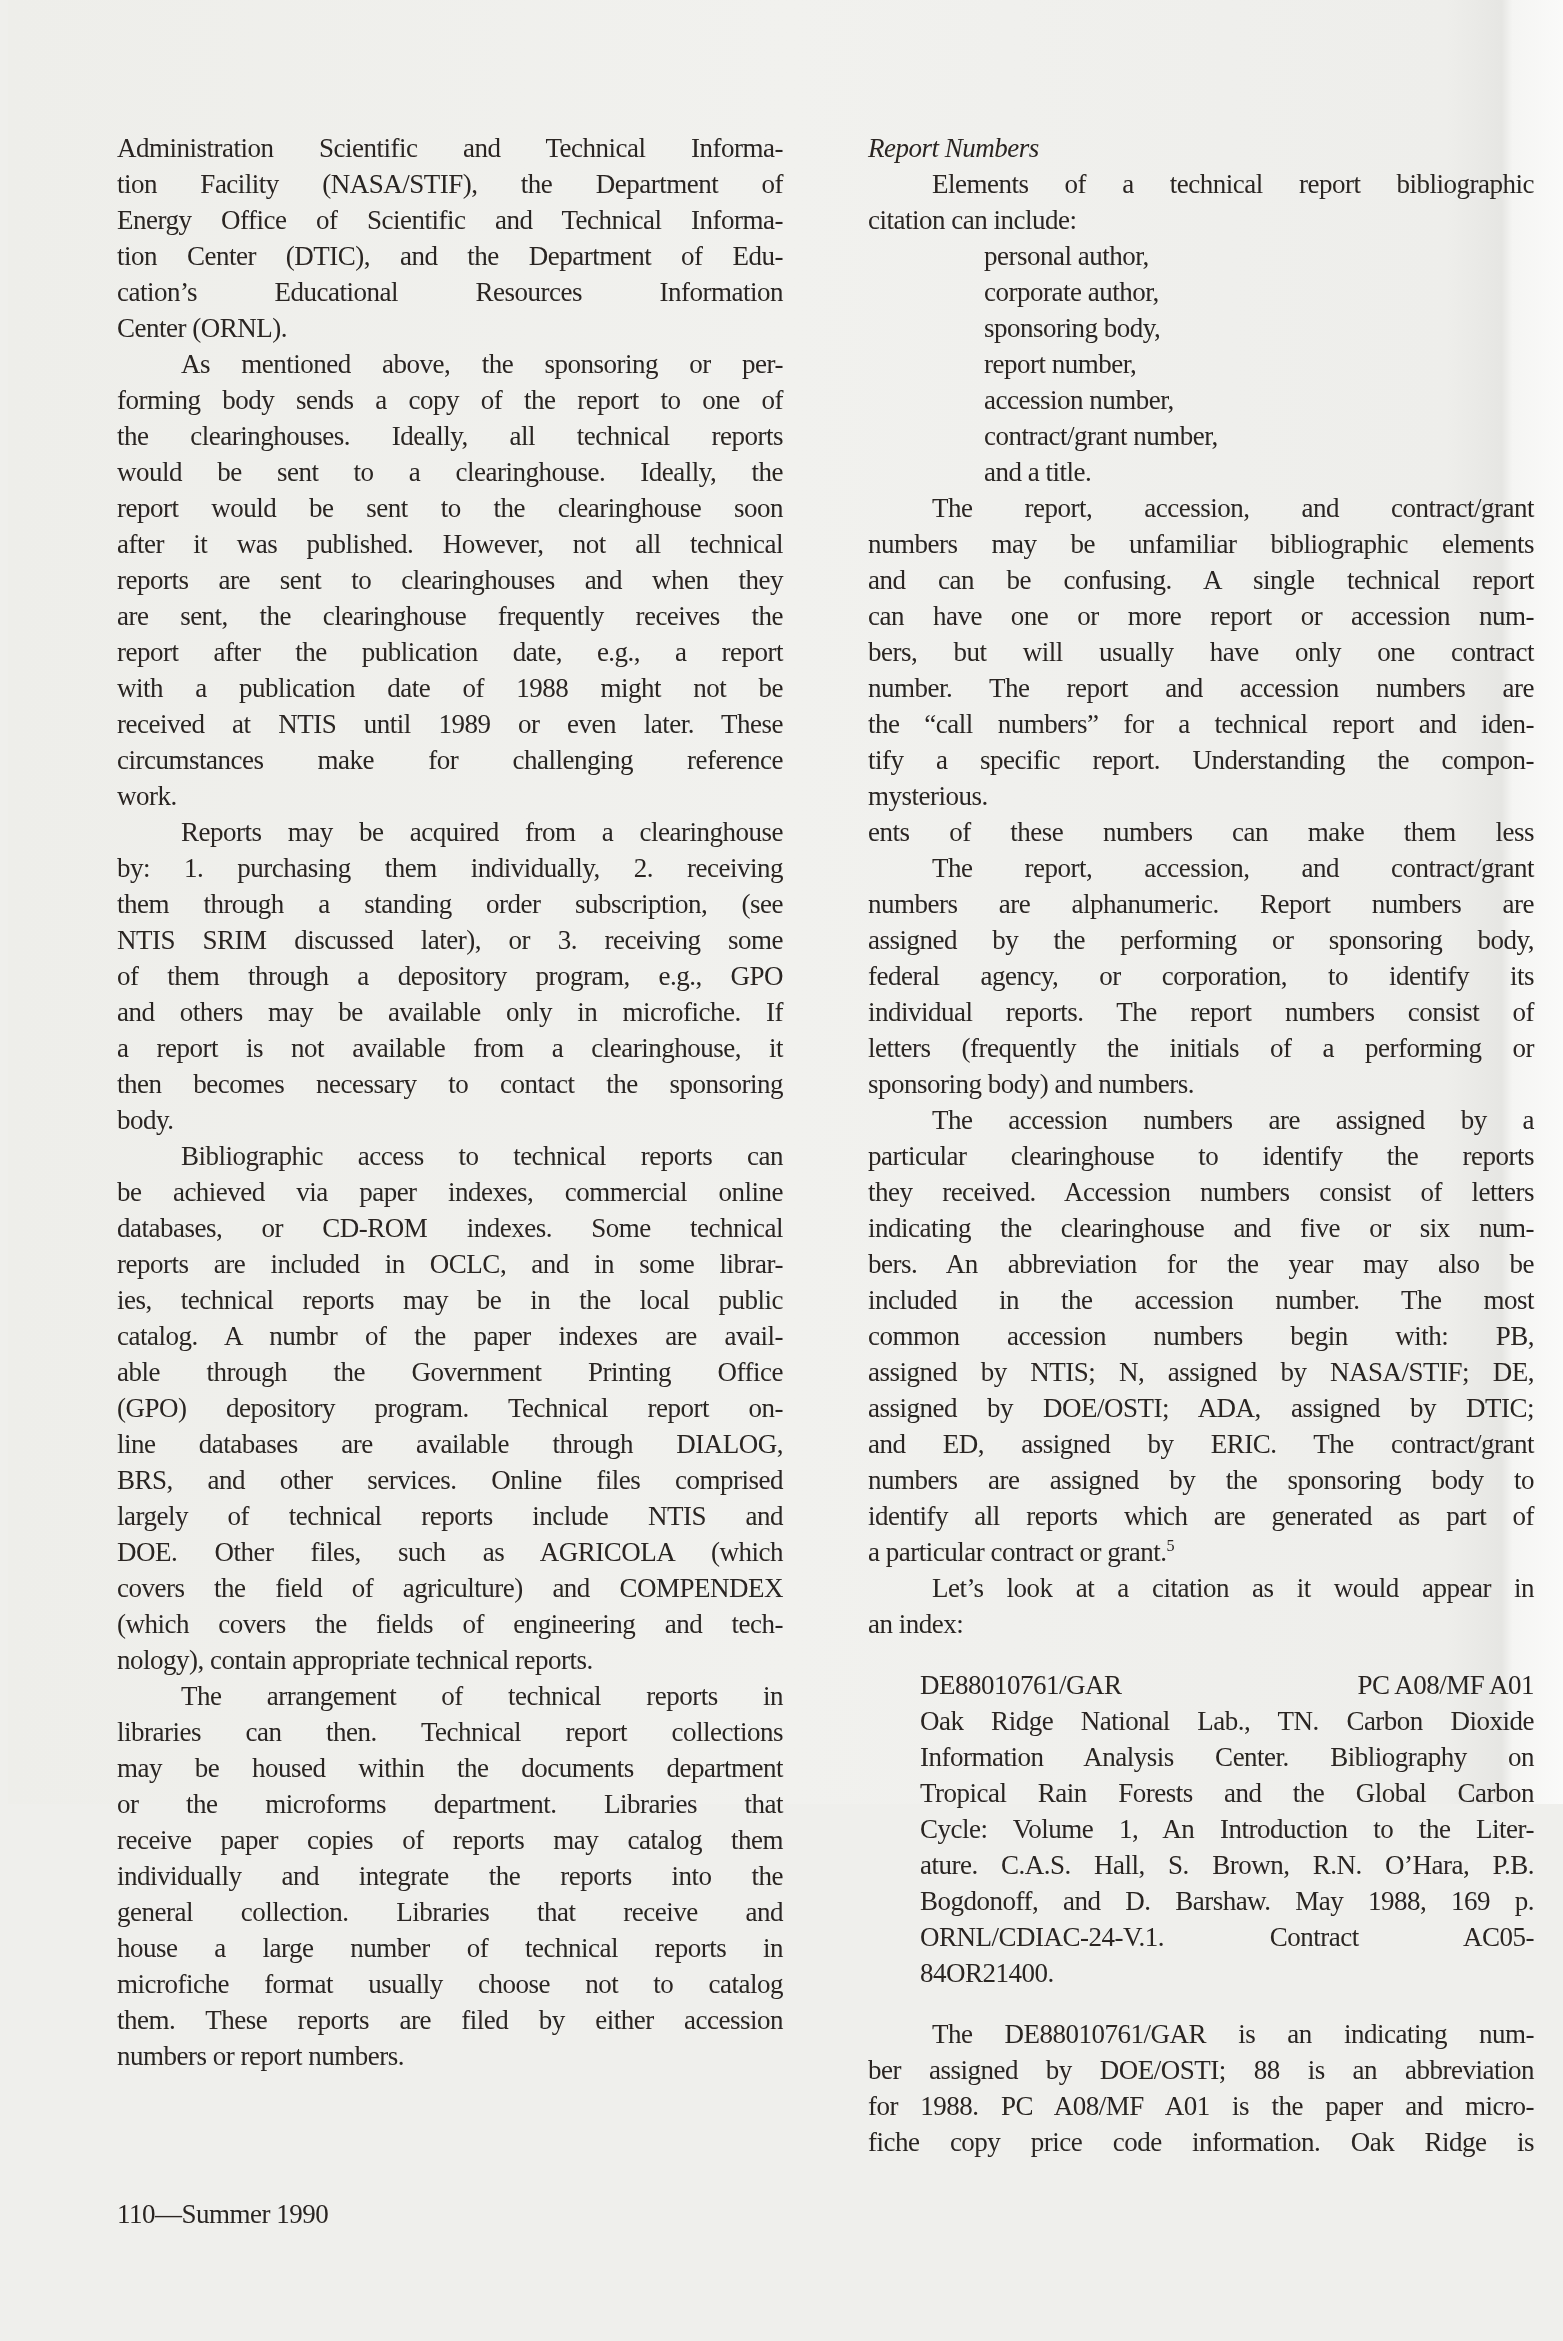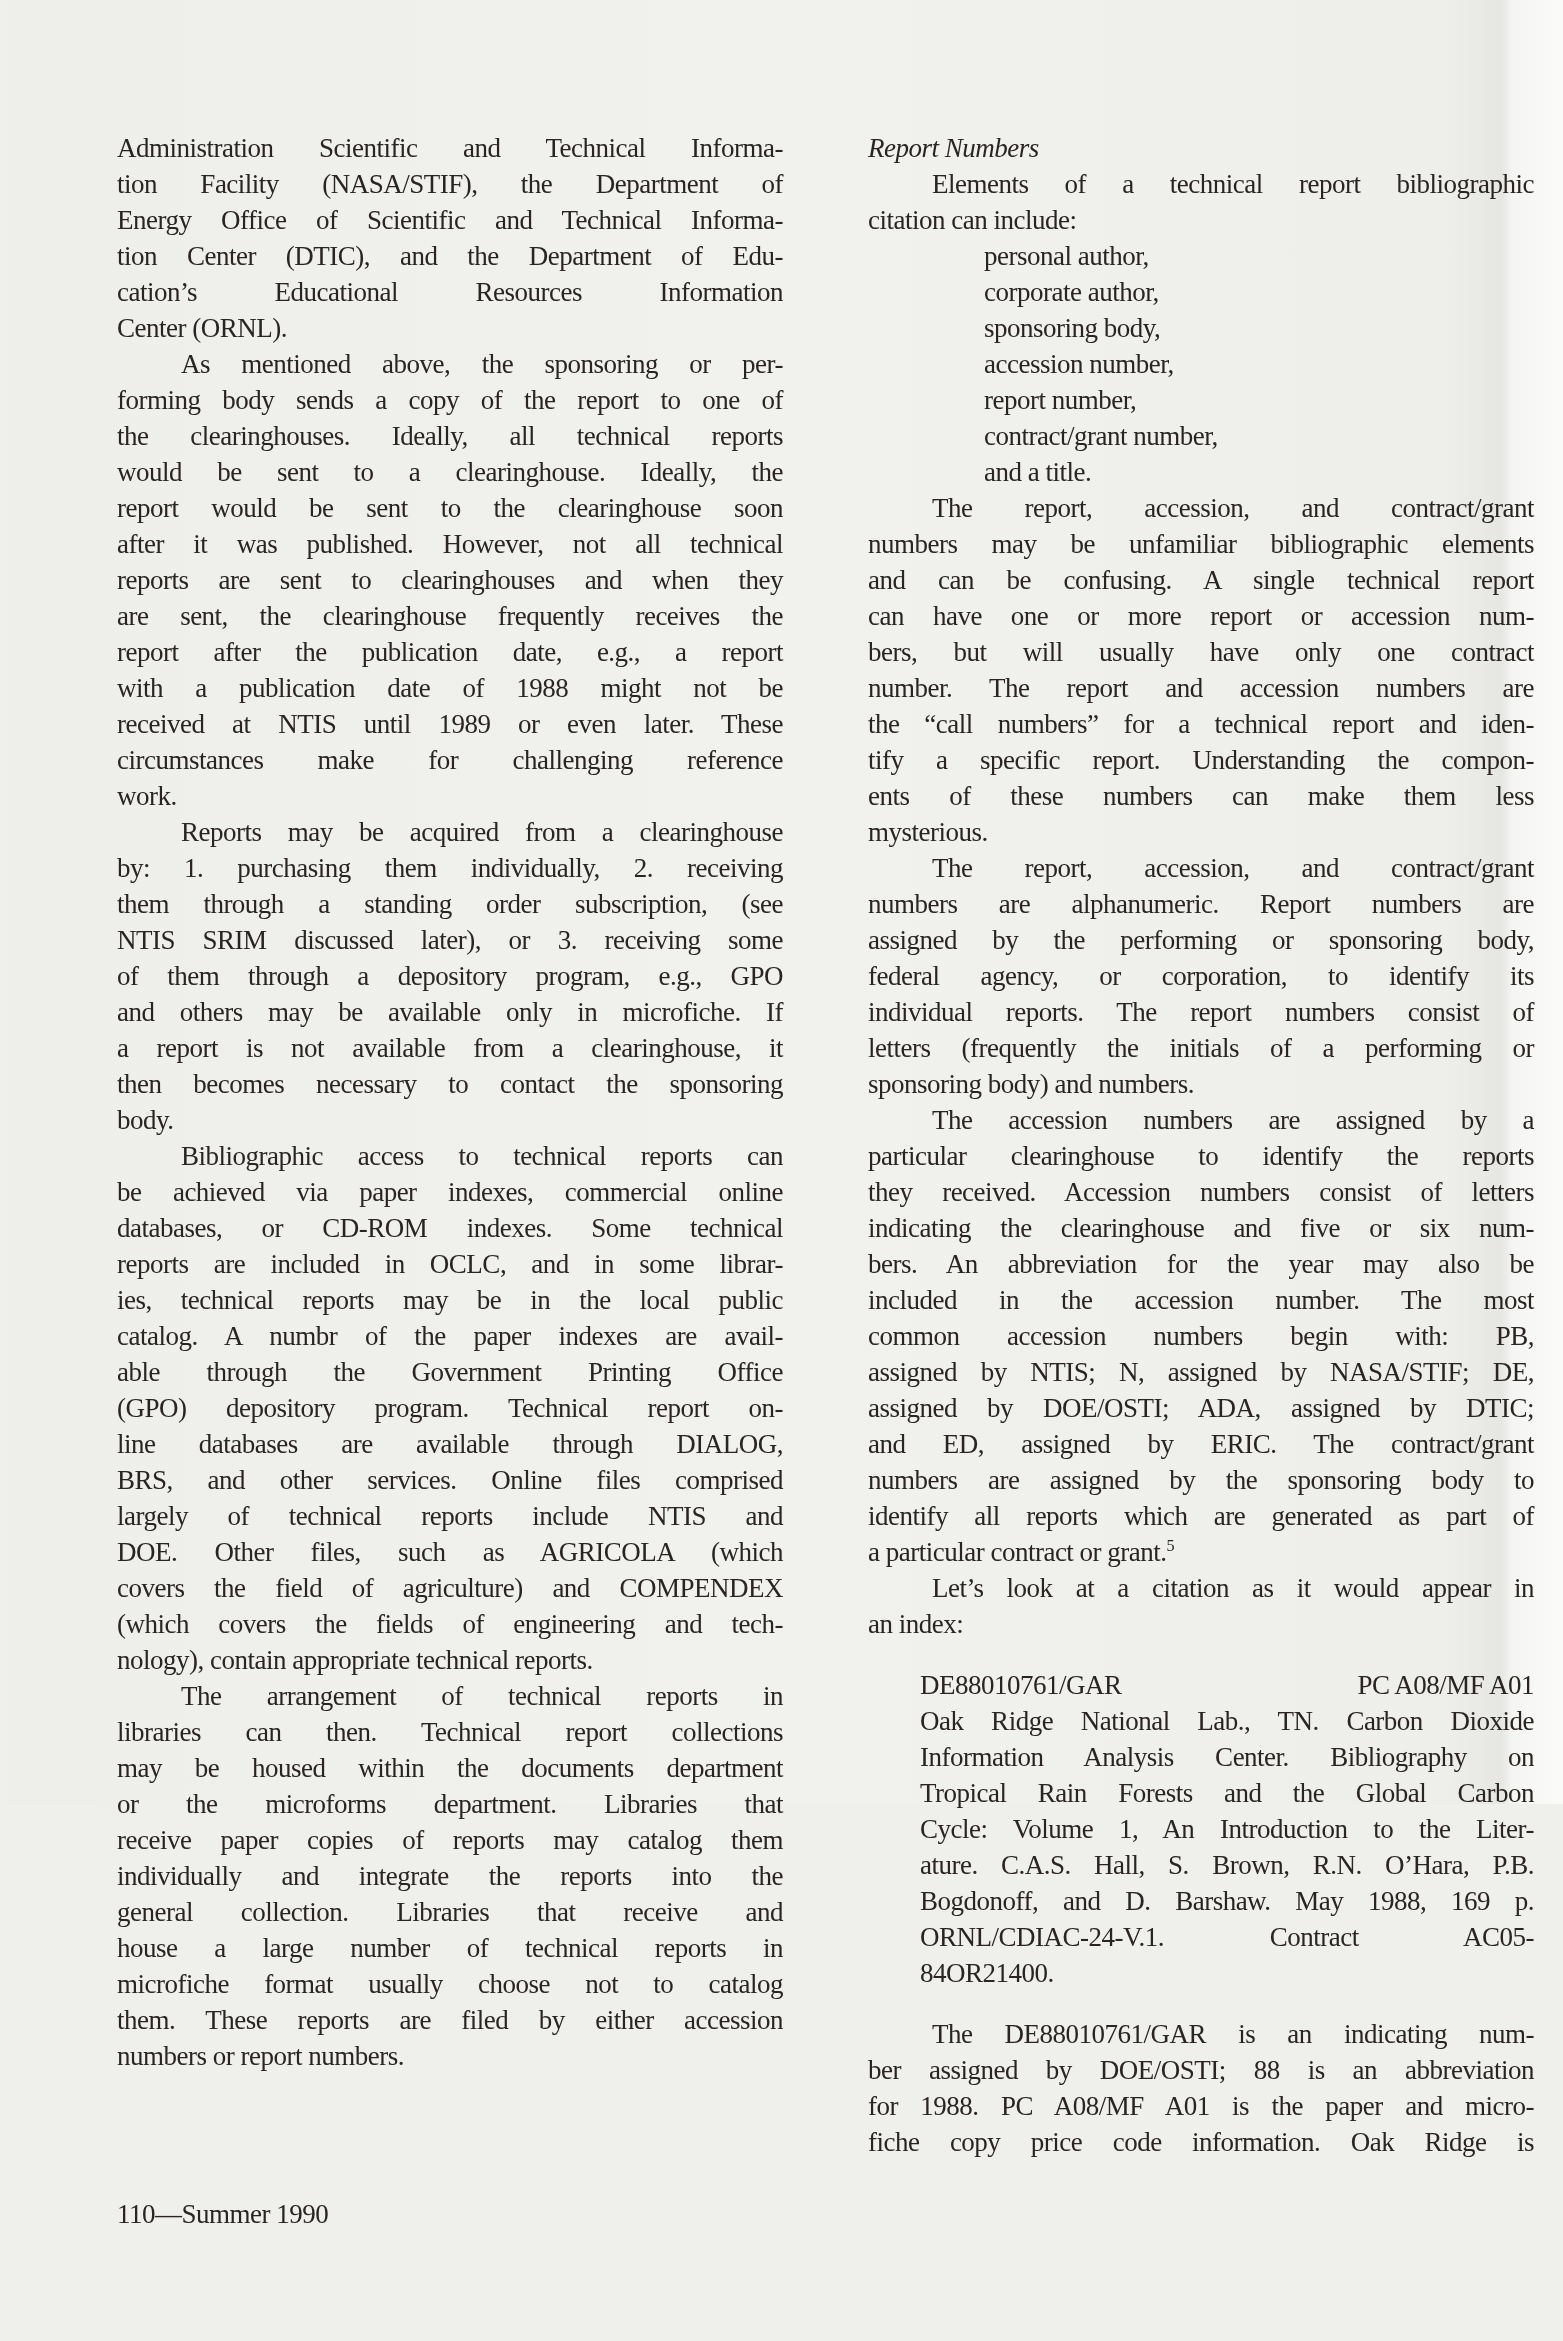--- a/index.html
+++ b/index.html
@@ -105,36 +105,36 @@
   <div class="col col-right">
     <div class="line heading">Report Numbers</div>
     <div id="r-intro">
         <div class="line indent">Elements of a technical report bibliographic</div>
         <div class="line last">citation can include:</div>
       </div>
     <div id="r-list">
         <div class="line list-item">personal author,</div>
         <div class="line list-item">corporate author,</div>
         <div class="line list-item">sponsoring body,</div>
+        <div class="line list-item">report number,</div>
         <div class="line list-item">accession number,</div>
-        <div class="line list-item">report number,</div>
         <div class="line list-item">contract/grant number,</div>
         <div class="line list-item">and a title.</div>
       </div>
     <div id="r-body">
         <div class="line indent">The report, accession, and contract/grant</div>
         <div class="line">numbers may be unfamiliar bibliographic elements</div>
         <div class="line">and can be confusing. A single technical report</div>
         <div class="line">can have one or more report or accession num-</div>
         <div class="line">bers, but will usually have only one contract</div>
         <div class="line">number. The report and accession numbers are</div>
         <div class="line">the “call numbers” for a technical report and iden-</div>
         <div class="line">tify a specific report. Understanding the compon-</div>
+        <div class="line last">mysterious.</div>
         <div class="line">ents of these numbers can make them less</div>
-        <div class="line last">mysterious.</div>
         <div class="line indent">The report, accession, and contract/grant</div>
         <div class="line">numbers are alphanumeric. Report numbers are</div>
         <div class="line">assigned by the performing or sponsoring body,</div>
         <div class="line">federal agency, or corporation, to identify its</div>
         <div class="line">individual reports. The report numbers consist of</div>
         <div class="line">letters (frequently the initials of a performing or</div>
         <div class="line last">sponsoring body) and numbers.</div>
         <div class="line indent">The accession numbers are assigned by a</div>
         <div class="line">particular clearinghouse to identify the reports</div>
         <div class="line">they received. Accession numbers consist of letters</div>

